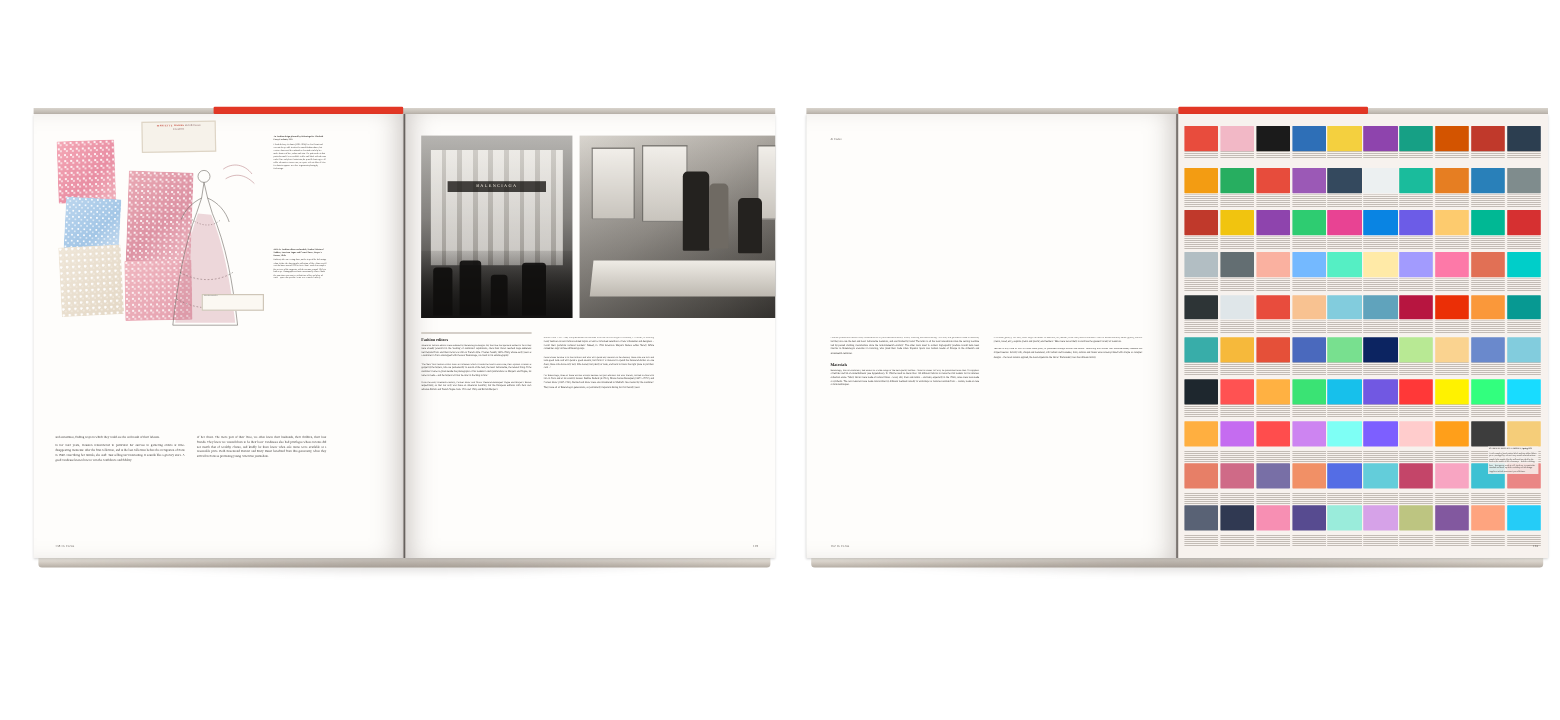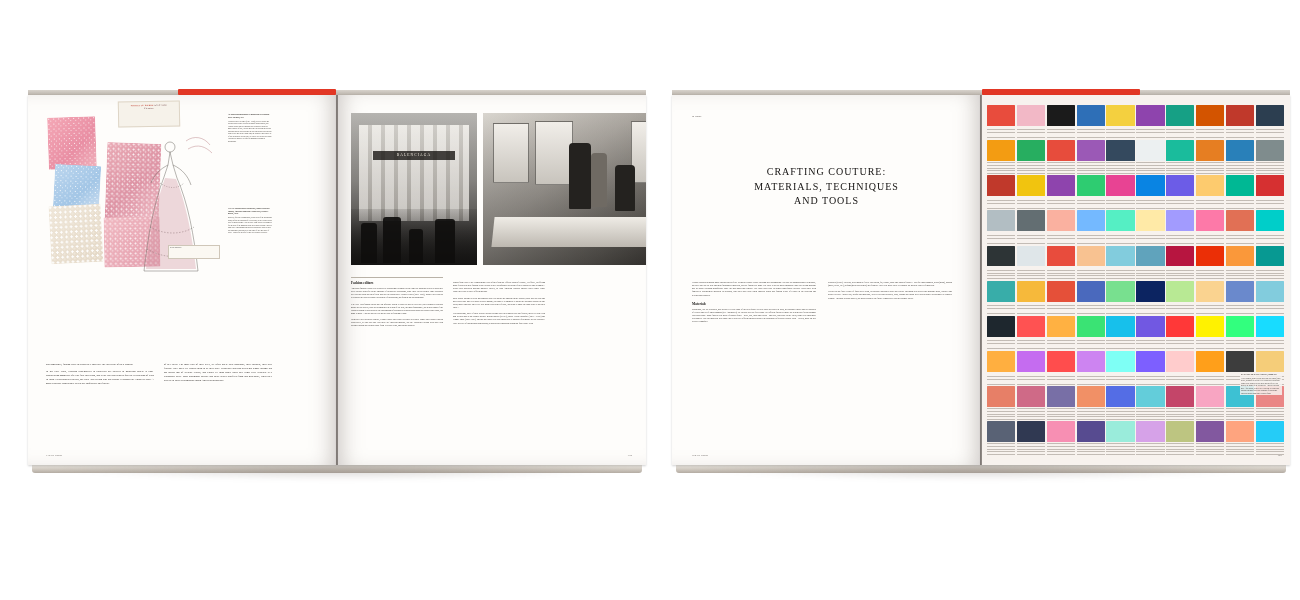--- a/index.html
+++ b/index.html
@@ -460,25 +460,20 @@
   <div class="spread spread-right">
     <div class="edge-top"></div>
     <div class="edge-red r1"></div>
     <div class="edge-red r2"></div>
     <div class="edge-bottom"></div>
     <div class="shadow-under"></div>
 
     <div class="page verso">
       <div class="running" style="left:20px; top:20px;">In Focus</div>
 
-      <div class="chapter-title">
-        <div>CRAFTING COUTURE:</div>
-        <div>MATERIALS, TECHNIQUES</div>
-        <div>AND TOOLS</div>
-      </div>
 
       <div class="colwrap" style="left:20px; top:186px; width:124px;">
         <div class="col tiny">Couture production means many characteristics of pre-twentieth-century luxury tailoring and dressmaking.' Not only are garments made to measure, but they also use the best and most fashionable materials, and are finished by hand. The latter is all the most remarkable since the sewing machine had by-passed clothing manufacture since the mid-nineteenth century.' The other tools used in archaic high-quality produce would have been familiar to Balenciaga's ancestors in tailoring, who plied their trade when Imperial Spain was fashion leader of Europe in the sixteenth and seventeenth centuries.</div>
         <div class="head" style="margin-top:5px;">Materials</div>
         <div class="col tiny">Balenciaga, like all couturiers, had access to a wide range of the best quality textiles. Once his career in Paris, he patronized more than 70 suppliers of textiles and 56 of embellishment (see Appendices). In 1964 he used no fewer than 135 different fabrics to make the 232 models for his summer collection alone.' Many fabrics were made of natural fibres – wool, silk, linen and cotton – and later, especially in the 1960s, some were man-made or synthetic. The raw materials were made into textiles by different methods usually in workshops or factories outside Paris – woven, made on lace or tulle techniques.</div>
       </div>
 
       <div class="colwrap" style="left:156px; top:186px; width:124px;">
         <div class="col tiny">or knitted (jersey). For hats, wool might be felted. In addition, fur, leather, straw and plastics featured – and for embellishment, beads (glass), buttons (metal, wood, etc.), sequins (metal and plastic) and feathers.' Here were more likely to continue the greatest variety of materials.</div>
         <div class="col tiny" style="margin-top:3px;">Textiles in any fibre or mix of fibres were plain, or patterned through texture and colour. Patterning was woven into machine-made, checked and striped weaves. Artistry silk, chiqué and matelassé, silk velvets and brocades, lisks, cottons and linens were screen-printed with simple or complex designs – the most colours applied, the most expensive the fabric. Embroidery was the ultimate luxury.</div>

